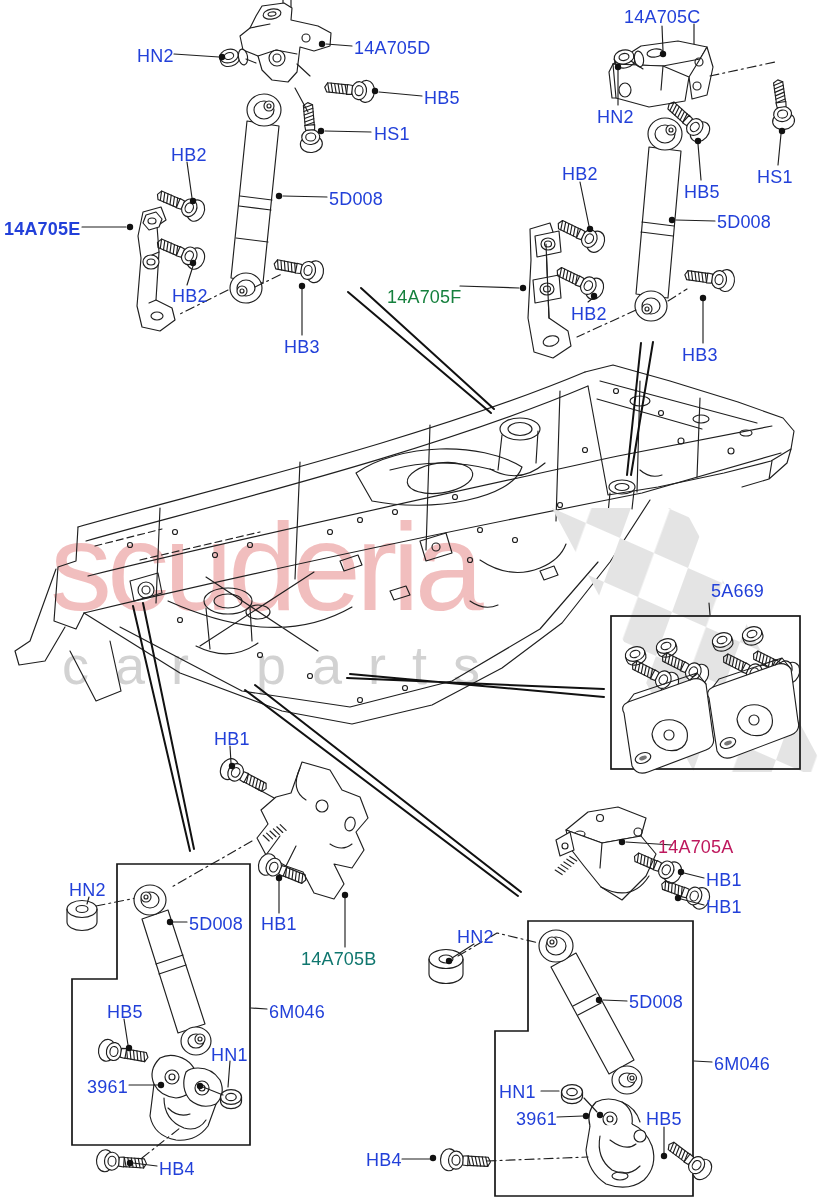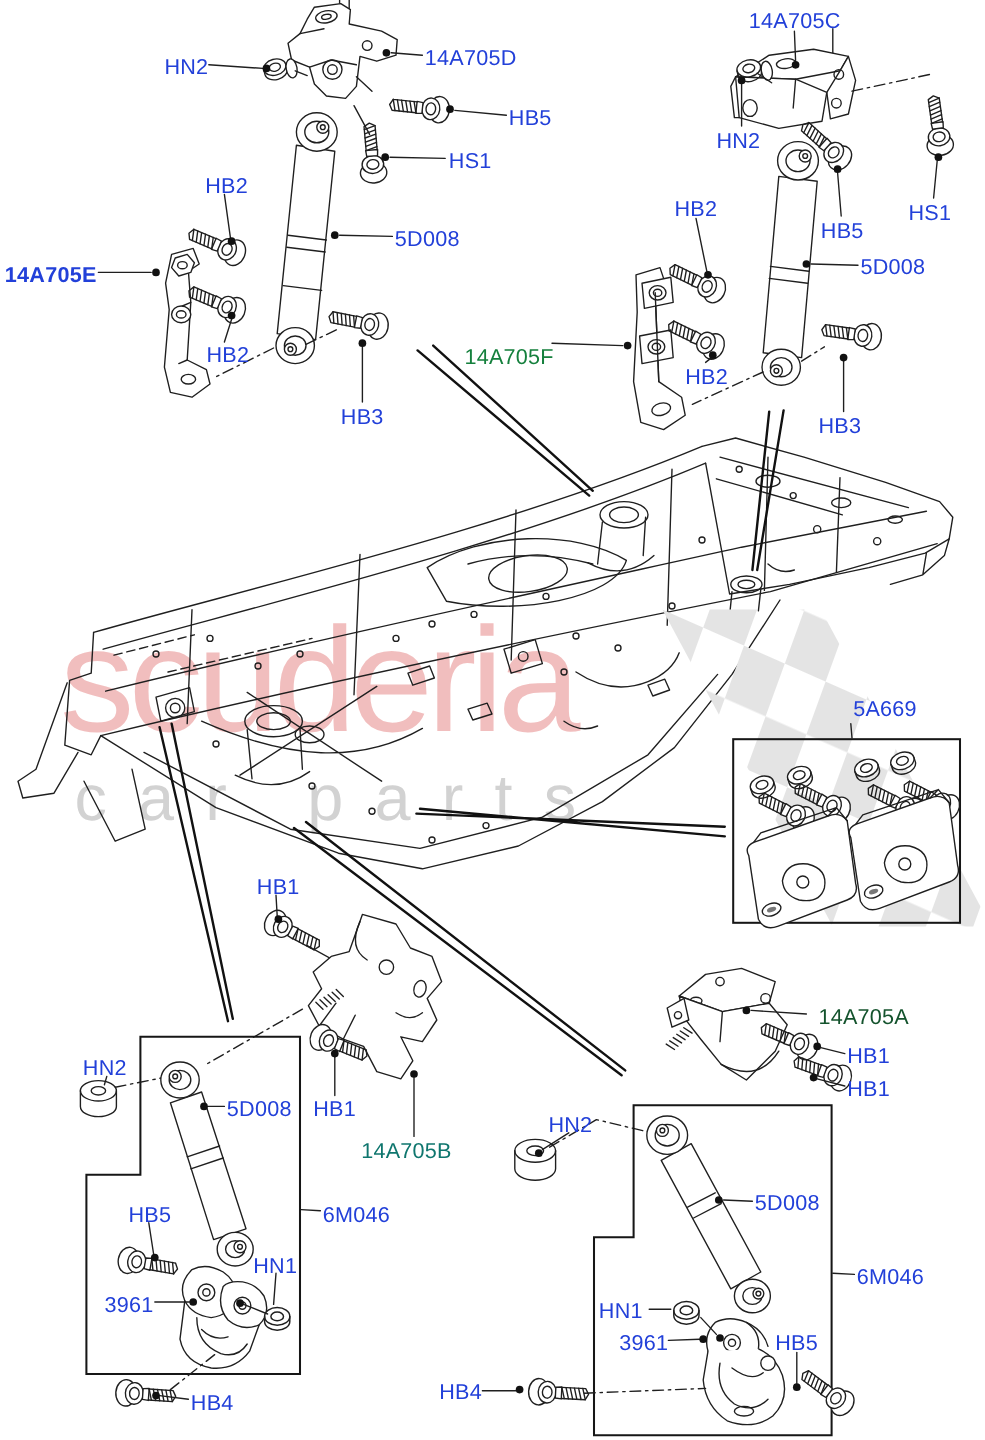--- a/index.html
+++ b/index.html
@@ -446,21 +446,21 @@
     <span class="callout" style="left: 214px; top: 729px; color: rgb(34, 64, 217);">HB1</span>
     <span class="callout" style="left: 69px; top: 880px; color: rgb(34, 64, 217);">HN2</span>
     <span class="callout" style="left: 189px; top: 914px; color: rgb(34, 64, 217);">5D008</span>
     <span class="callout" style="left: 261px; top: 914px; color: rgb(34, 64, 217);">HB1</span>
     <span class="callout" style="left: 301px; top: 949px; color: #0f766e;">14A705B</span>
     <span class="callout" style="left: 107px; top: 1002px; color: rgb(34, 64, 217);">HB5</span>
     <span class="callout" style="left: 269px; top: 1002px; color: rgb(34, 64, 217);">6M046</span>
     <span class="callout" style="left: 211px; top: 1045px; color: rgb(34, 64, 217);">HN1</span>
     <span class="callout" style="left: 87px; top: 1077px; color: rgb(34, 64, 217);">3961</span>
     <span class="callout" style="left: 159px; top: 1159px; color: rgb(34, 64, 217);">HB4</span>
-    <span class="callout" style="left: 682px; top: 837px; color: #14532d;">14A705A</span>
+    <span class="callout" style="left: 658px; top: 837px; color: #be185d;">14A705A</span>
     <span class="callout" style="left: 706px; top: 870px; color: rgb(34, 64, 217);">HB1</span>
     <span class="callout" style="left: 706px; top: 897px; color: rgb(34, 64, 217);">HB1</span>
     <span class="callout" style="left: 457px; top: 927px; color: rgb(34, 64, 217);">HN2</span>
     <span class="callout" style="left: 629px; top: 992px; color: rgb(34, 64, 217);">5D008</span>
     <span class="callout" style="left: 714px; top: 1054px; color: rgb(34, 64, 217);">6M046</span>
     <span class="callout" style="left: 499px; top: 1082px; color: rgb(34, 64, 217);">HN1</span>
     <span class="callout" style="left: 516px; top: 1109px; color: rgb(34, 64, 217);">3961</span>
     <span class="callout" style="left: 646px; top: 1109px; color: rgb(34, 64, 217);">HB5</span>
     <span class="callout" style="left: 366px; top: 1150px; color: rgb(34, 64, 217);">HB4</span>
   </div>

